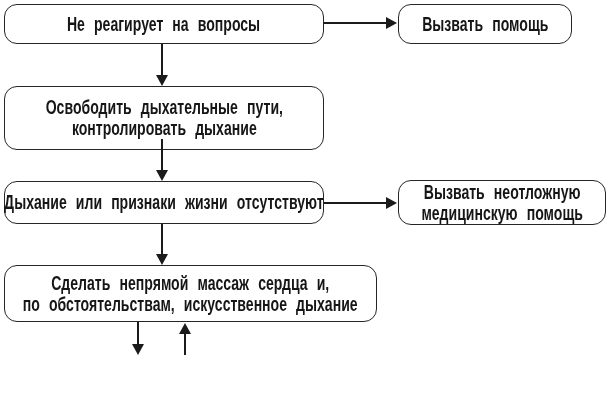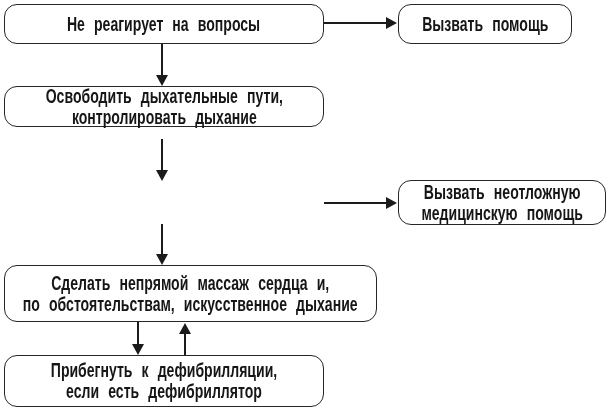--- a/index.html
+++ b/index.html
@@ -78,48 +78,47 @@
       <div>Не реагирует на вопросы</div>
     </div>
   </div>
 
   <div class="nodebox" style="left:398px; top:4px; width:174px; height:40px;">
     <div class="nodetext">
       <div>Вызвать помощь</div>
     </div>
   </div>
 
-  <div class="nodebox" style="left:4px; top:86px; width:320px; height:41px;">
+  <div class="nodebox" style="left:4px; top:86px; width:320px; height:64px;">
     <div class="nodetext">
       <div>Освободить дыхательные пути,</div>
       <div>контролировать дыхание</div>
     </div>
   </div>
 
+  <div class="nodebox" style="left:4px; top:181px; width:320px; height:43px;">
+    <div class="nodetext">
+      <div>Дыхание или признаки жизни отсутствуют</div>
+    </div>
+  </div>
 
   <div class="nodebox" style="left:398px; top:180px; width:208px; height:45px;">
     <div class="nodetext">
       <div>Вызвать неотложную</div>
       <div>медицинскую помощь</div>
     </div>
   </div>
 
   <div class="nodebox" style="left:4px; top:265px; width:373px; height:57px;">
     <div class="nodetext">
       <div>Сделать непрямой массаж сердца и,</div>
       <div>по обстоятельствам, искусственное дыхание</div>
     </div>
   </div>
 
-  <div class="nodebox" style="left:4px; top:355px; width:320px; height:52px;">
-    <div class="nodetext">
-      <div>Прибегнуть к дефибрилляции,</div>
-      <div>если есть дефибриллятор</div>
-    </div>
-  </div>
 
   <div>
     <div class="shaft-h" style="left:324px; top:22px; width:62px;"></div>
     <div class="head-right" style="left:386px; top:17px;"></div>
   </div>
 
   <div>
     <div class="shaft-v" style="left:161px; top:44px; height:31px;"></div>
     <div class="head-down" style="left:156px; top:75px;"></div>
   </div>

